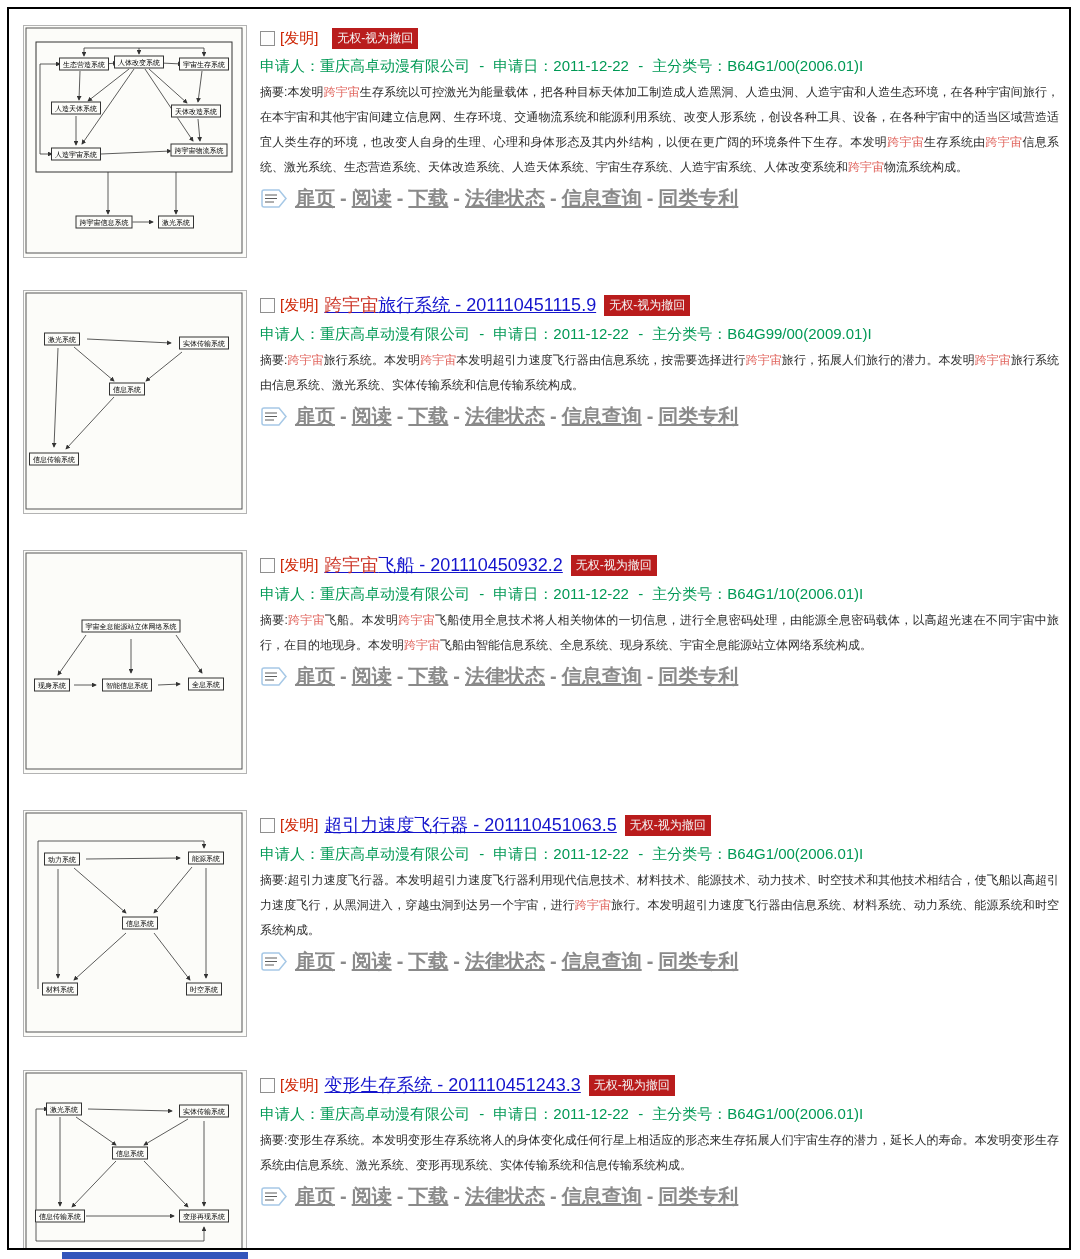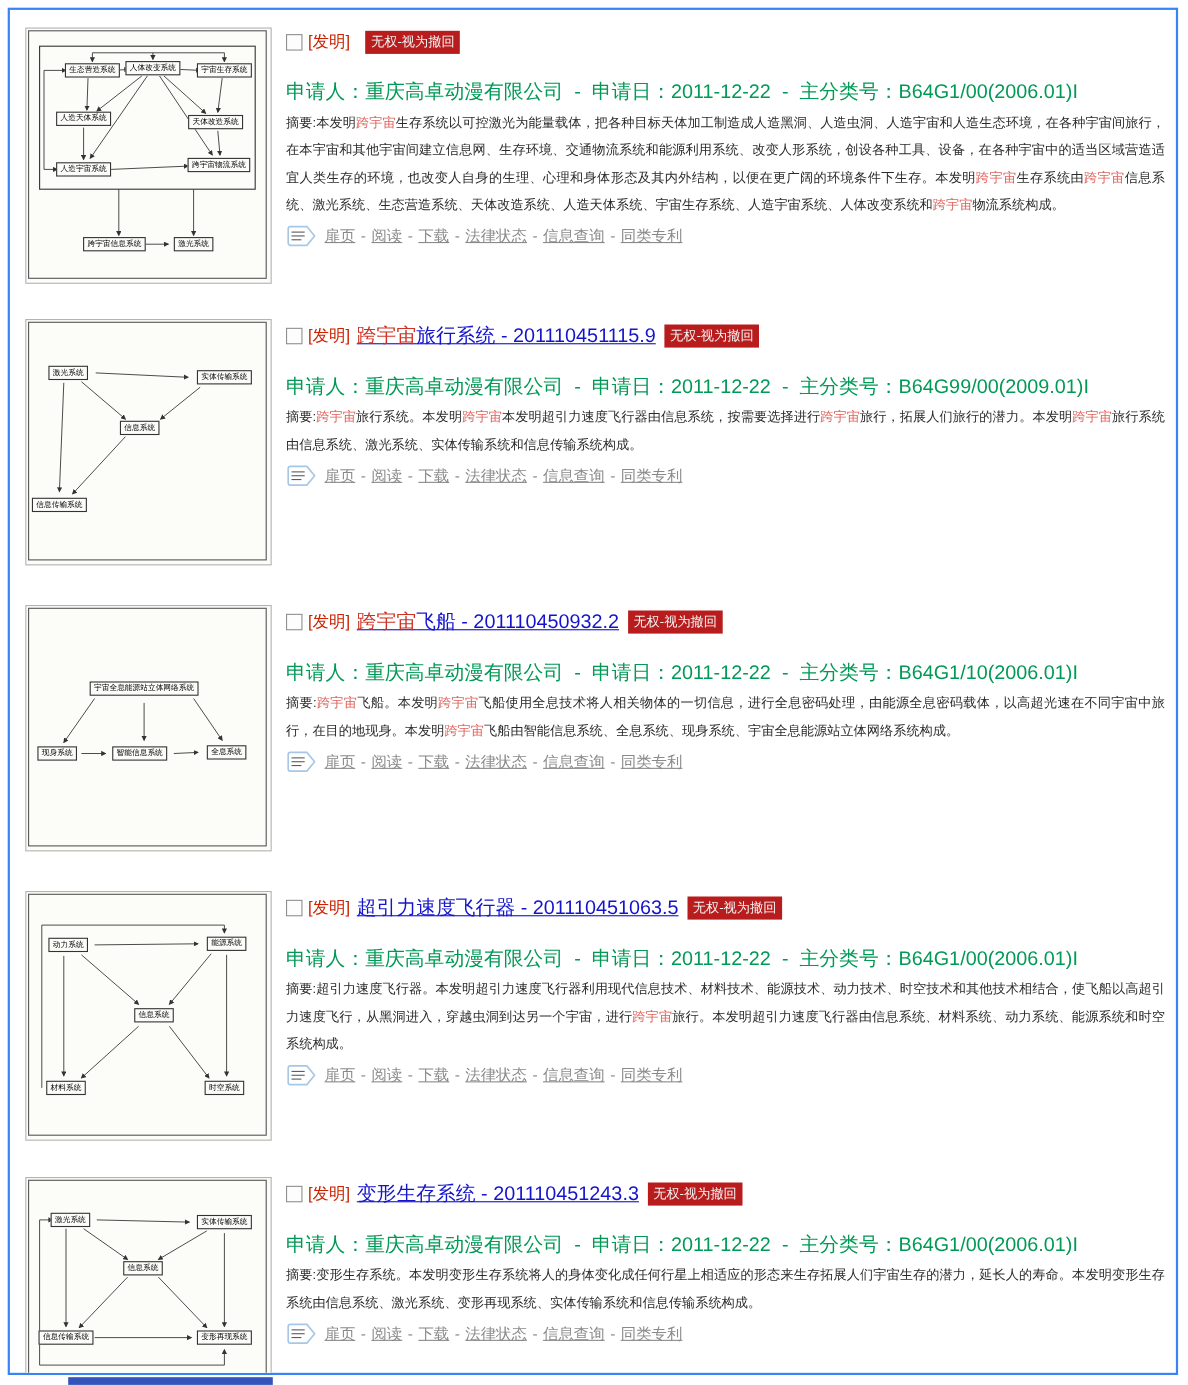--- a/index.html
+++ b/index.html
@@ -1,37 +1,37 @@
 <!DOCTYPE html>
 <html><head>
 <meta charset="utf-8">
 <style>
   html,body{margin:0;padding:0;}
   body{width:1080px;height:1259px;background:#fff;font-family:"Liberation Sans","DejaVu Sans",sans-serif;position:relative;overflow:hidden;}
-  .frame{position:absolute;left:7px;top:7px;width:1064px;height:1243px;border:2px solid #3b82f6;box-sizing:border-box;overflow:hidden;background:#fff;}
+  .frame{position:absolute;left:7px;top:7px;width:1064px;height:1243px;border:2px solid #000000;box-sizing:border-box;overflow:hidden;background:#fff;}
   .results{padding-top:16px;}
   .entry{display:flex;align-items:flex-start;}
   .h265{height:265px;} .h260{height:260px;}
   .thumb-col{width:238px;flex:none;padding-left:14px;box-sizing:border-box;}
   .thumb{width:222px;border:1px solid #b3b3b3;background:#fcfcf9;position:relative;overflow:hidden;}
   .t1{height:231px;} .t2{height:222px;} .t3{height:222px;} .t4{height:225px;} .t5{height:222px;}
   .thumb svg{position:absolute;left:0;top:0;}
   .dnode{position:absolute;transform:translate(-50%,-50%);font-size:7px;line-height:1;padding:2px 3px;border:1px solid #333;background:#fcfcf9;white-space:nowrap;color:#000;z-index:2;}
   .content{padding-left:13px;padding-top:3px;width:812px;box-sizing:border-box;}
   .title-row{display:flex;align-items:center;}
   .checkbox{display:inline-block;width:13px;height:13px;border:1px solid #8f8f8f;background:#fdfdfd;margin-right:5px;flex:none;}
   .tag{color:#cc2200;font-size:15px;margin-right:6px;white-space:nowrap;}
   .title{font-size:18px;color:#1414cc;text-decoration:underline;white-space:nowrap;cursor:pointer;}
   .title .kw-strong{color:#cc3325;}
   .badge{display:inline-block;background:#b91c1c;color:#f4f4f4;font-size:12px;padding:2px 5px;margin-left:8px;white-space:nowrap;}
-  .meta{font-size:18px;color:#009955;margin-top:22px;white-space:nowrap;}
+  .meta{font-size:15px;color:#009955;margin-top:8px;white-space:nowrap;}
   .meta span{color:#009955;}
   .abstract{font-size:12px;line-height:25px;color:#2b2b2b;margin-top:4px;text-align:justify;}
   .abstract .kw{color:#e0635c;}
-  .actions{margin-top:5px;display:flex;align-items:center;font-size:14px;color:#8a8a8a;}
+  .actions{margin-top:5px;display:flex;align-items:center;font-size:20px;color:#8a8a8a;font-weight:bold;}
   .bubble{width:27px;height:21px;margin-right:8px;flex:none;cursor:pointer;}
   .alink{color:#8a8a8a;text-decoration:underline;cursor:pointer;}
   .lsep{margin:0 5px;color:#8a8a8a;}
   .next-sliver{position:absolute;left:62px;top:1252px;width:186px;height:7px;background:#3355bb;}
   line{stroke:#333;stroke-width:0.8;}
   .frect{fill:none;stroke:#555;stroke-width:1;}
   .drect{fill:none;stroke:#333;stroke-width:1;}
 </style>
 </head>
 <body>

